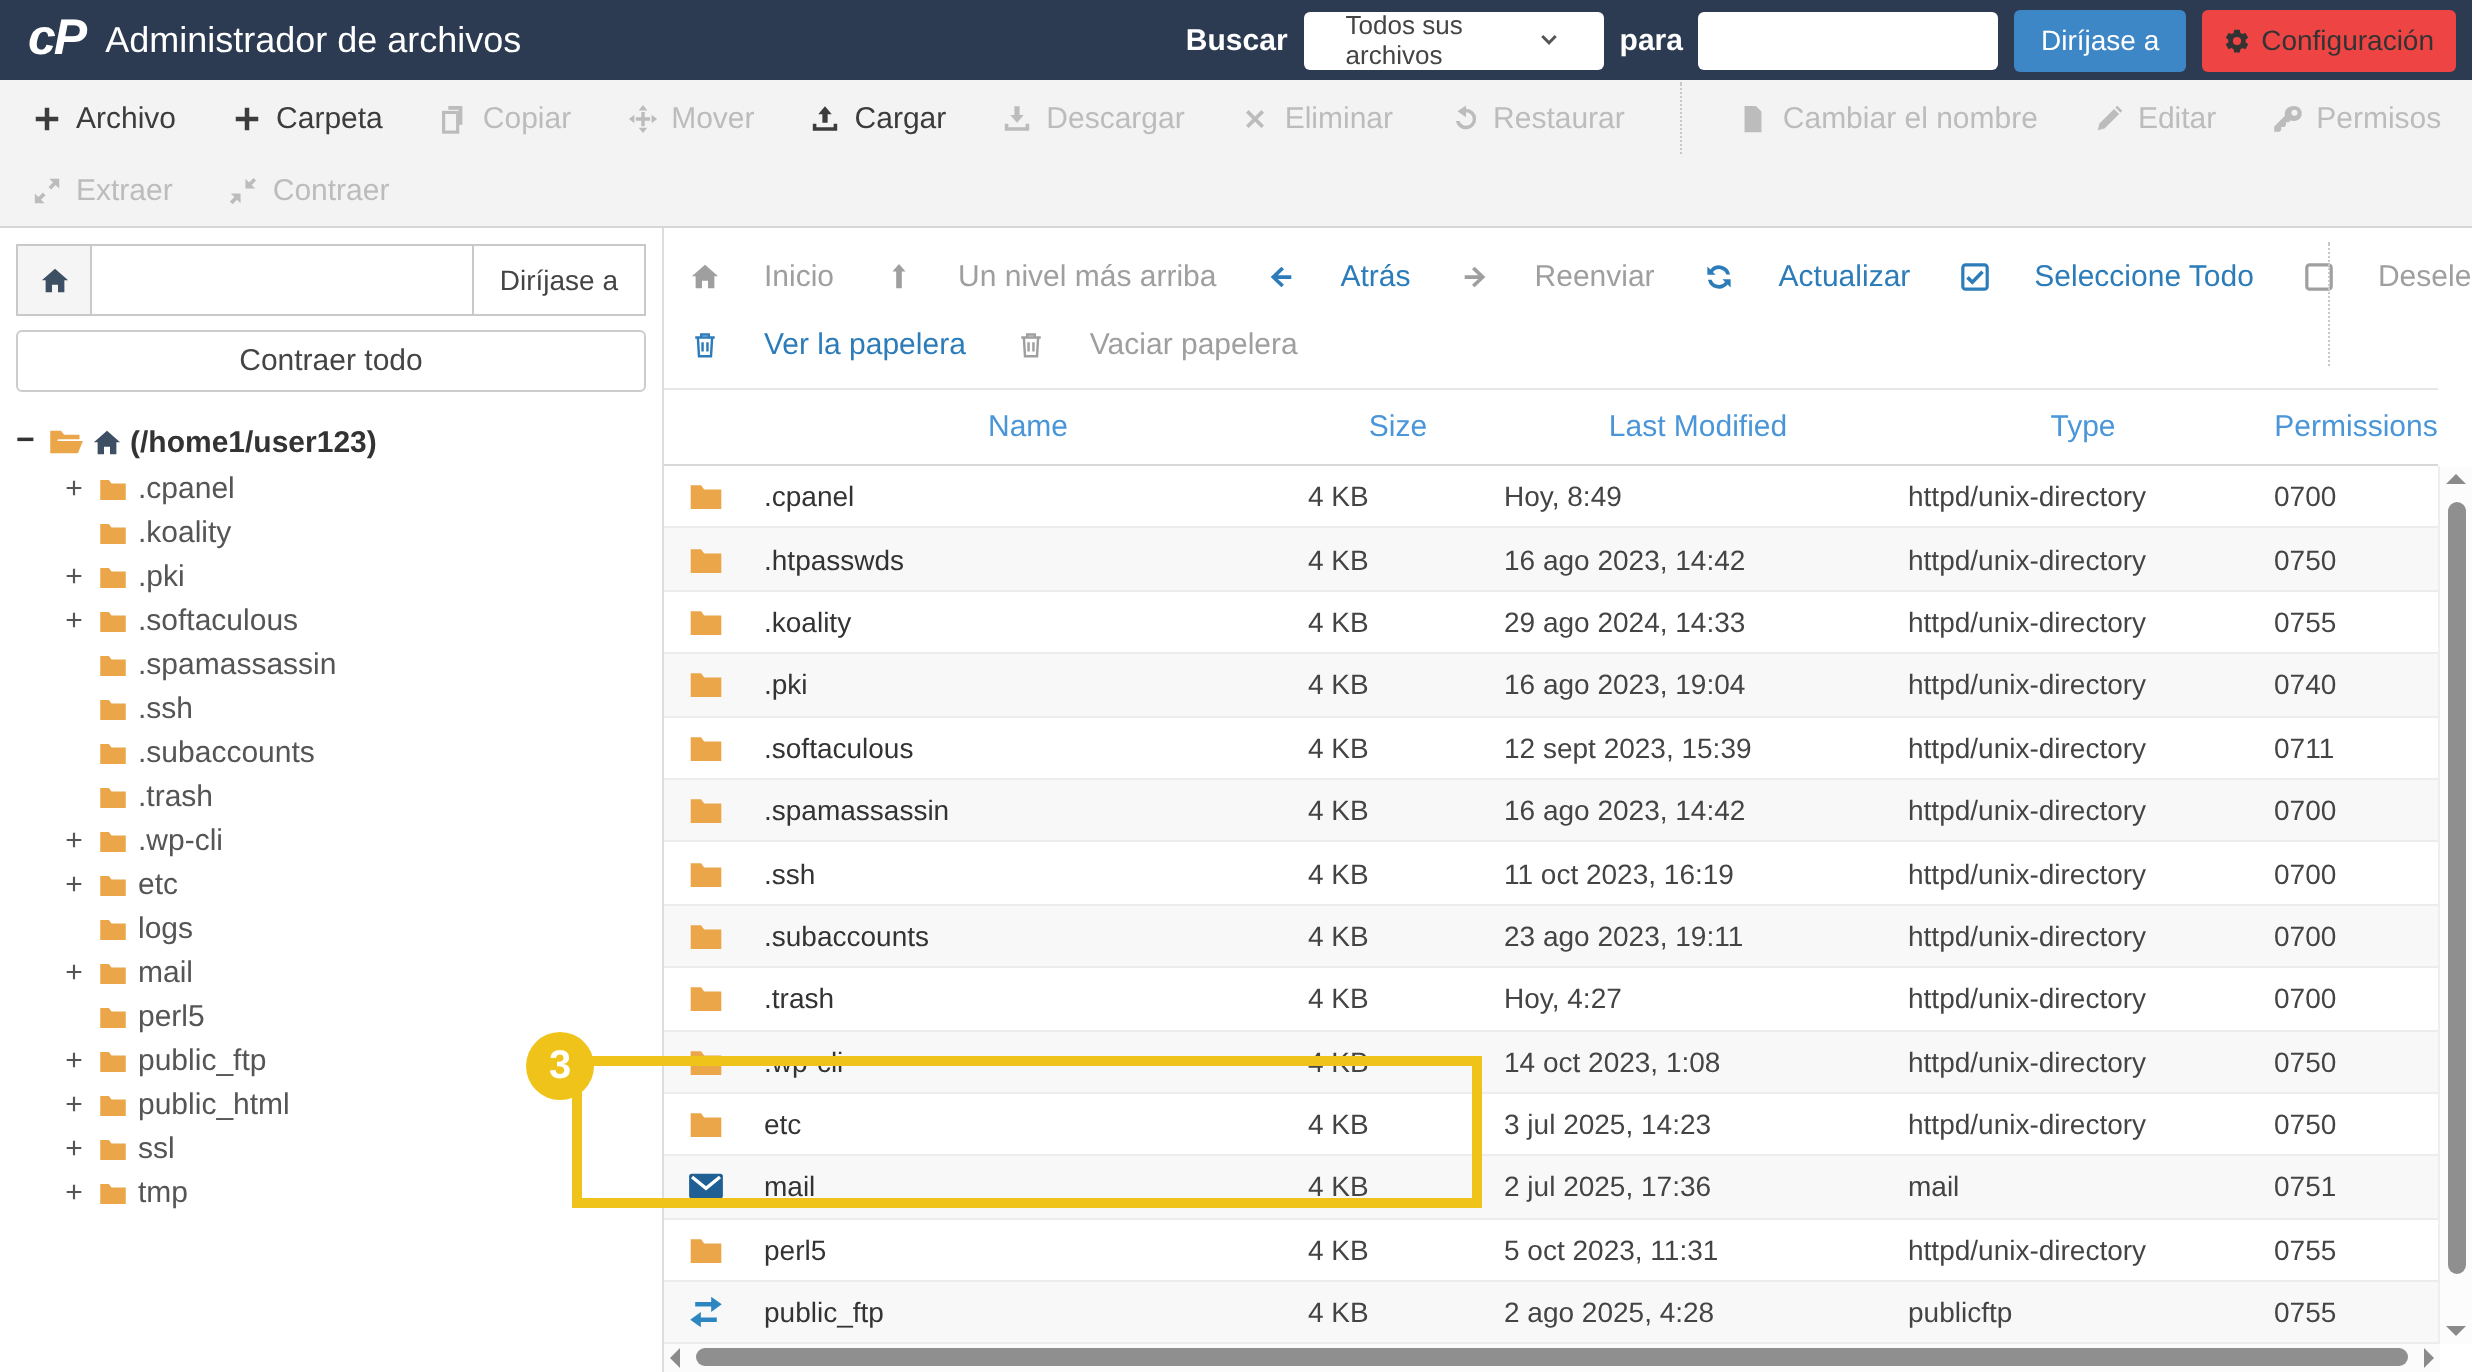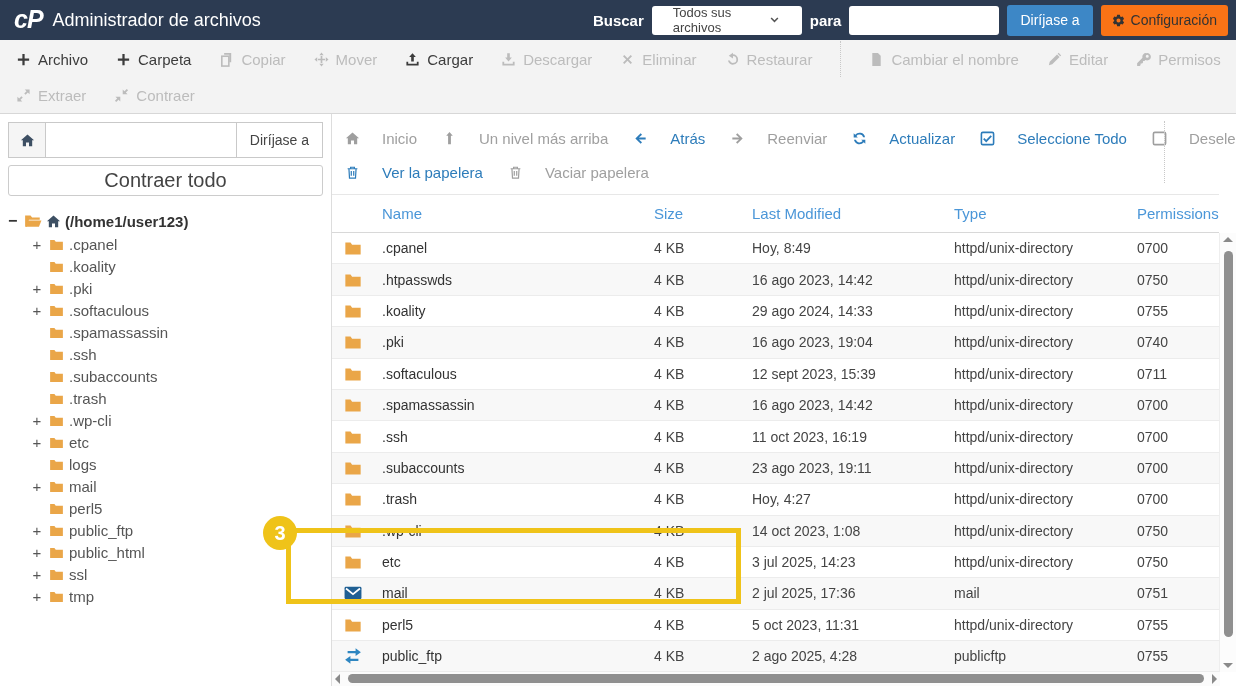--- a/index.html
+++ b/index.html
@@ -17,21 +17,21 @@
   .hdr-right { display:flex; align-items:center; gap:8px; margin-right:8px; }
   .hdr-lbl { color:#fff; font-size:15px; font-weight:700; }
   .fake-select { width:150px; height:29px; background:#fff; border-radius:3px;
     font-size:13px; color:#444; display:flex; align-items:center;
     justify-content:space-between; padding:0 21px; cursor:default; }
   .hdr-input { width:150px; height:29px; border:none; border-radius:3px;
     padding:0 8px; font-size:13px; }
   .btn-blue { background:#3d87c6; color:#fff; border:none; border-radius:3px;
     height:31px; padding:0 13px; font-size:14px;
     font-family:"Liberation Sans",sans-serif; }
-  .btn-white { background:#f97316; color:#333; border:none; border-radius:3px;
+  .btn-white { background:#ef4444; color:#333; border:none; border-radius:3px;
     height:31px; padding:0 11px; font-size:14px; display:flex;
     align-items:center; gap:6px; font-family:"Liberation Sans",sans-serif; }
 
   
   .tbar { position:absolute; top:40px; left:0; width:100%; height:74px;
     background:#f3f3f3; border-bottom:1px solid #d7d7d7; }
   .tb-row { display:flex; align-items:center; height:38px; padding-left:16px; }
   .tb-row2 { height:34px; }
   .tb-item { display:inline-flex; align-items:center; gap:7px; font-size:15px;
     color:#3c3c3c; margin-right:28px; cursor:pointer; white-space:nowrap; }
@@ -51,21 +51,21 @@
   .path-home { width:38px; background:#f5f5f5; border:1px solid #c9c9c9;
     display:flex; align-items:center; justify-content:center; color:#3d4f63;
     cursor:pointer; }
   .path-input { flex:1; border:1px solid #c9c9c9; border-left:none;
     padding:0 8px; font-size:14px; min-width:0; }
   .path-go { border:1px solid #c9c9c9; border-left:none; background:#fff;
     color:#444; font-size:14px; padding:0 13px;
     font-family:"Liberation Sans",sans-serif; }
   .collapse-btn { display:block; margin:7px 8px 0 8px; width:calc(100% - 16px);
     height:31px; background:#fff; border:1px solid #ccc; border-radius:3px;
-    color:#444; font-size:20px; font-family:"Liberation Sans",sans-serif; }
+    color:#444; font-size:15px; font-family:"Liberation Sans",sans-serif; }
   .tree { margin-top:13px; font-size:15px; color:#555; }
   .tree-root { display:flex; align-items:center; gap:4px; padding-left:8px;
     height:24px; font-weight:700; color:#333; cursor:pointer; }
   .tree-minus { font-size:16px; color:#333; width:12px; }
   .tree-row { display:flex; align-items:center; gap:5px; padding-left:30px;
     height:22px; cursor:pointer; }
   .tree-plus { width:14px; text-align:center; font-size:15px; color:#555; }
   .tree-label { color:#555; }
 
   
@@ -78,21 +78,21 @@
     margin-right:25px; cursor:pointer; white-space:nowrap; }
   .nav-item.link { color:#2d7cba; }
   .nav-item.muted { color:#9f9f9f; }
   .nav-sep { position:absolute; left:832px; top:7px; height:62px;
     border-left:1px dotted #c8c8c8; }
 
   .thead { position:absolute; top:80px; left:0; width:887px; height:39px;
     display:grid; grid-template-columns:42px 272px 98px 202px 183px 90px;
     align-items:center; color:#4a96d8; font-size:15px;
     border-top:1px solid #e7e7e7; border-bottom:1px solid #d8d8d8; }
-  .thead .cell { padding-left:8px; cursor:pointer; }
+  .thead .cell { padding-left:8px; cursor:pointer;text-align:center; }
   .rows { position:absolute; top:119px; left:0; width:887px; height:439px;
     overflow:hidden; }
   .trow { display:grid; grid-template-columns:42px 272px 98px 202px 183px 90px;
     align-items:center; height:31.4px; font-size:14px; color:#444;
     border-bottom:1px solid #ececec; cursor:pointer; background:#fff; }
   .trow:nth-child(even) { background:#f8f8f8; }
   .trow .cell { padding-left:8px; overflow:hidden; white-space:nowrap; }
   .trow .c-icon { display:flex; justify-content:flex-start; padding-left:12px; }
   .trow .c-name { color:#333; }
 

